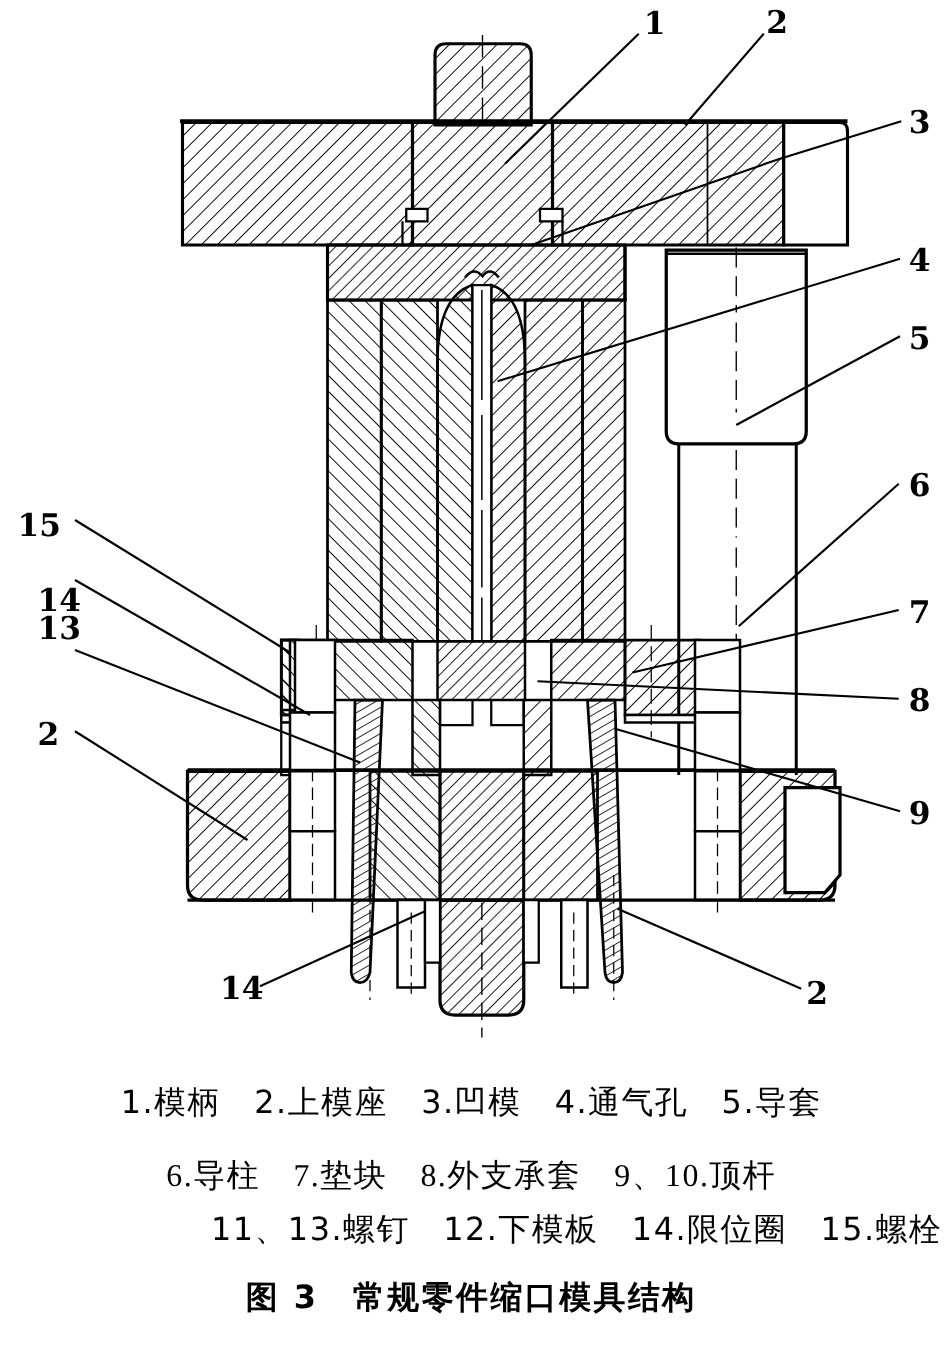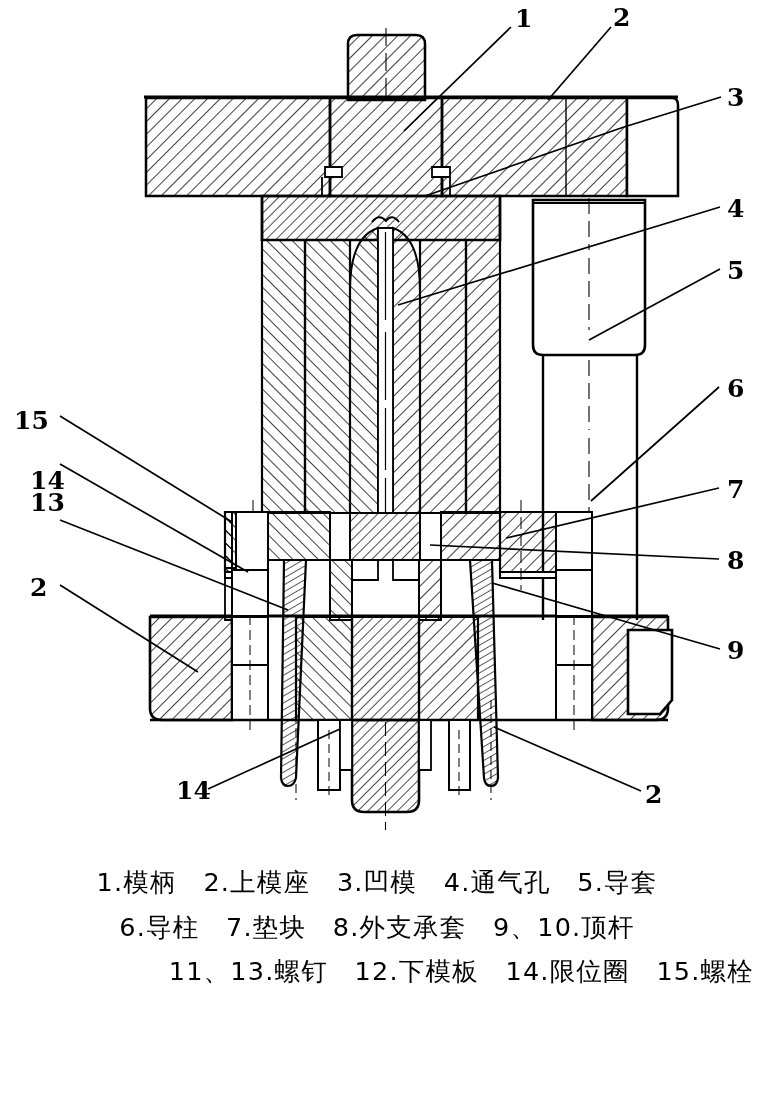--- a/index.html
+++ b/index.html
@@ -30,21 +30,21 @@
   }
   .cap-line{
     text-align:center;
     font-size:25.5px;
     line-height:1.0;
     letter-spacing:1.2px;
     white-space:nowrap;
     font-weight:400;
   }
   .cap-line.l1{margin-top:10px;}
-  .cap-line.l2{margin-top:19px;}
+  .cap-line.l2{margin-top:32px;font-family:Liberation Serif, serif;}
   .cap-line.l3{margin-top:19px;text-align:right;}
   .fig-title{
     text-align:center;
     margin-top:22px;
     font-size:25.5px;
     font-weight:700;
     letter-spacing:2px;
     white-space:nowrap;
   }
 </style>
@@ -303,15 +303,16 @@
   <div class="callout" style="left:176px;top:778px;">14</div>
   <div class="callout" style="left:30px;top:575px;">2</div>
   <div class="callout" style="left:30px;top:490px;">13</div>
   <div class="callout" style="left:30px;top:468px;">14</div>
   <div class="callout" style="left:14px;top:408px;">15</div>
 
   <div id="caption">
     <div class="cap-line l1">1.模柄　2.上模座　3.凹模　4.通气孔　5.导套</div>
     <div class="cap-line l2">6.导柱　7.垫块　8.外支承套　9、10.顶杆</div>
     <div class="cap-line l3">11、13.螺钉　12.下模板　14.限位圈　15.螺栓</div>
+    <div class="fig-title">图 3　常规零件缩口模具结构</div>
   </div>
 
 </div>
 
 </body></html>

